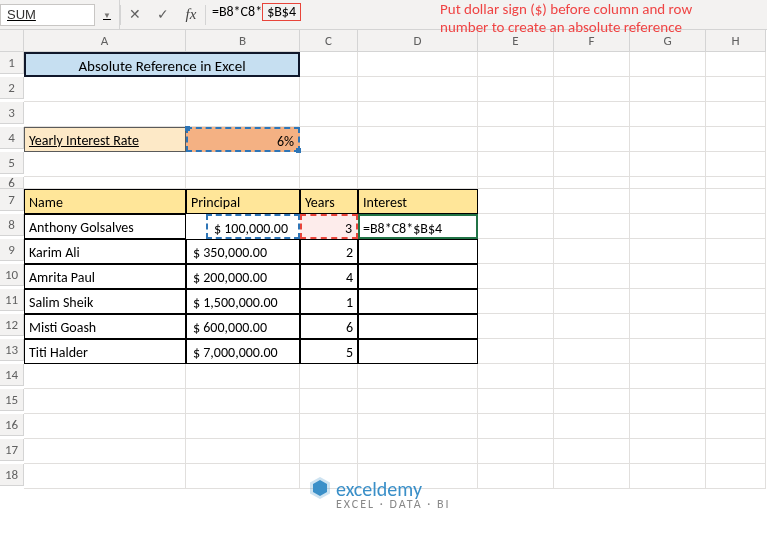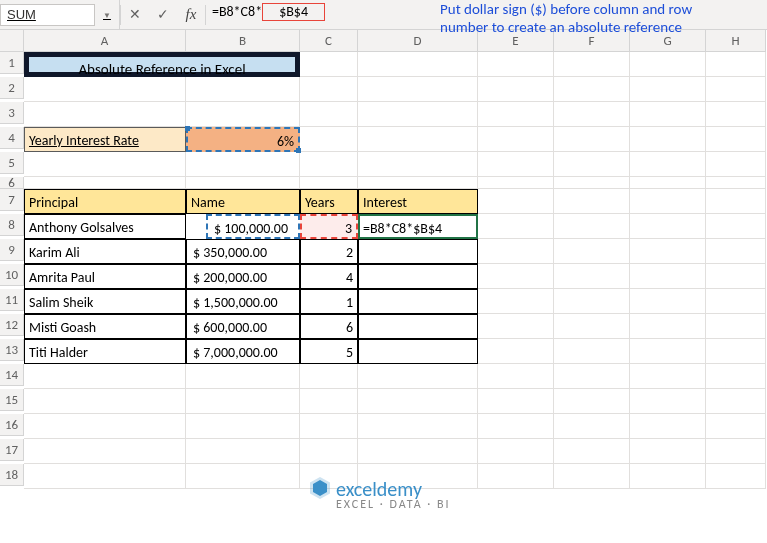--- a/index.html
+++ b/index.html
@@ -35,46 +35,46 @@
     width:28px; height:30px; display:flex; align-items:center; justify-content:center;
     color:#616161; font-size:14px; cursor:pointer;
   }
   .fbar-btn.fx { font-style:italic; font-family: 'Times New Roman', serif; font-size:15px; color:#444;}
   .fbar-sep { width:1px; height:20px; background:#d4d4d4; }
   .formula-input {
     flex:1; height:24px; border:none; background:transparent;
     font-size:14px; padding:0 6px; color:#000;
   }
   .formula-content { display:inline; }
-  .formula-abs { border:1.5px solid #e8443a; padding:0 16px; display:inline-block; line-height:16px;}
+  .formula-abs { border:1.5px solid #e8443a; padding:0 4px; display:inline-block; line-height:16px;}
 
   .annotation {
     position:absolute; left:440px; top:0px; width:300px;
-    color:#1d4ed8; font-size:15px; line-height:18px;
+    color:#ef4444; font-size:15px; line-height:18px;
   }
 
   
   .sheet { display:grid; grid-template-columns: 24px 162px 114px 58px 120px 76px 76px 76px 60px; }
   .colhdr, .rowhdr, .corner {
     background:#f3f2f1; border-right:1px solid #d4d4d4; border-bottom:1px solid #d4d4d4;
     text-align:center; font-size:13px; color:#616161; height:22px; line-height:22px;
   }
   .corner { background:#f3f2f1; }
   .rowhdr { text-align:center; }
   .cell {
     border-right:1px solid #e1dfdd; border-bottom:1px solid #e1dfdd;
     height:25px; line-height:25px; padding:0 4px; font-size:14px; color:#000;
     overflow:visible; white-space:nowrap;
   }
 
   
   .title-cell {
     grid-column: 2 / span 2;
     background:#c6dff1; text-align:center; font-size:15px;
-    border:5px solid #0f172a;
+    border:2px solid #0f172a;
   }
 
   
   .r4-label {
     background:#fde9c7; border:1px solid #5a5a5a;text-decoration:underline;
   }
   .r4-val {
     border:2px dashed #2e75b6; background:#f4b183;
     text-align:right; position:relative;
   }
@@ -209,22 +209,22 @@
   <div class="cell" style="height:12px"></div>
     <div class="cell" style="height:12px"></div>
     <div class="cell" style="height:12px"></div>
     <div class="cell" style="height:12px"></div>
     <div class="cell" style="height:12px"></div>
     <div class="cell" style="height:12px"></div>
     <div class="cell" style="height:12px"></div>
     <div class="cell" style="height:12px"></div>
 
   <div class="rowhdr">7</div>
+  <div class="cell thdr">Name</div>
   <div class="cell thdr">Principal</div>
-  <div class="cell thdr">Name</div>
   <div class="cell thdr">Years</div>
   <div class="cell thdr">Interest</div>
   <div class="cell"></div>
     <div class="cell"></div>
     <div class="cell"></div>
     <div class="cell"></div>
 
   <div class="rowhdr">8</div>
   <div class="cell tb">Anthony Golsalves</div>
   <div class="cell tb money march-blue">$    100,000.00</div>

